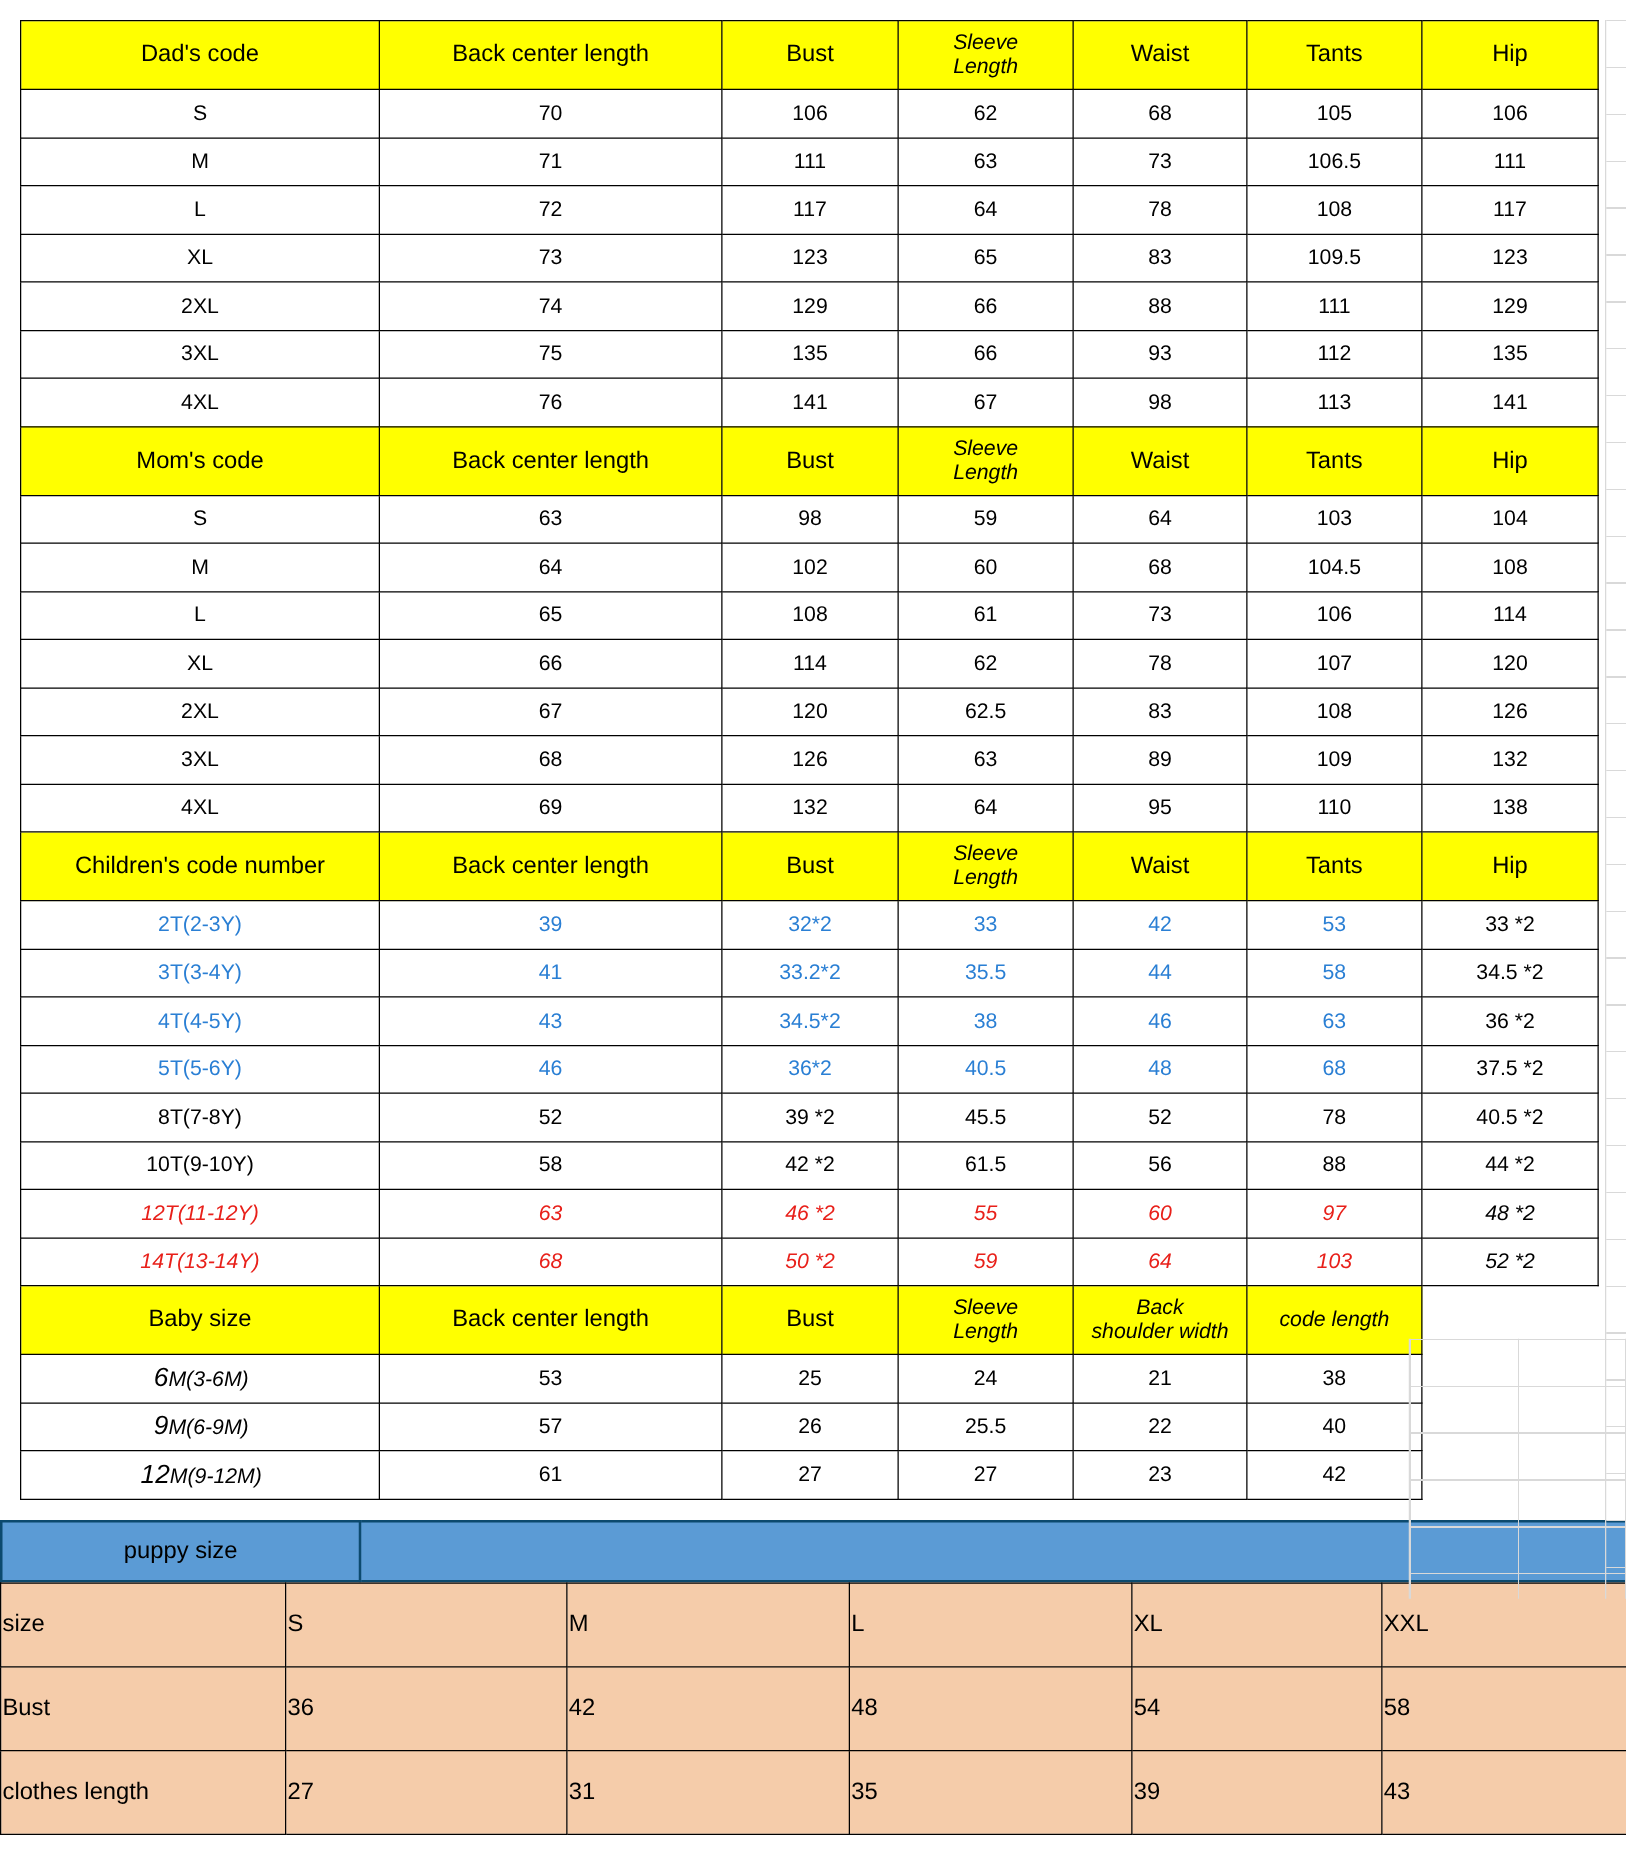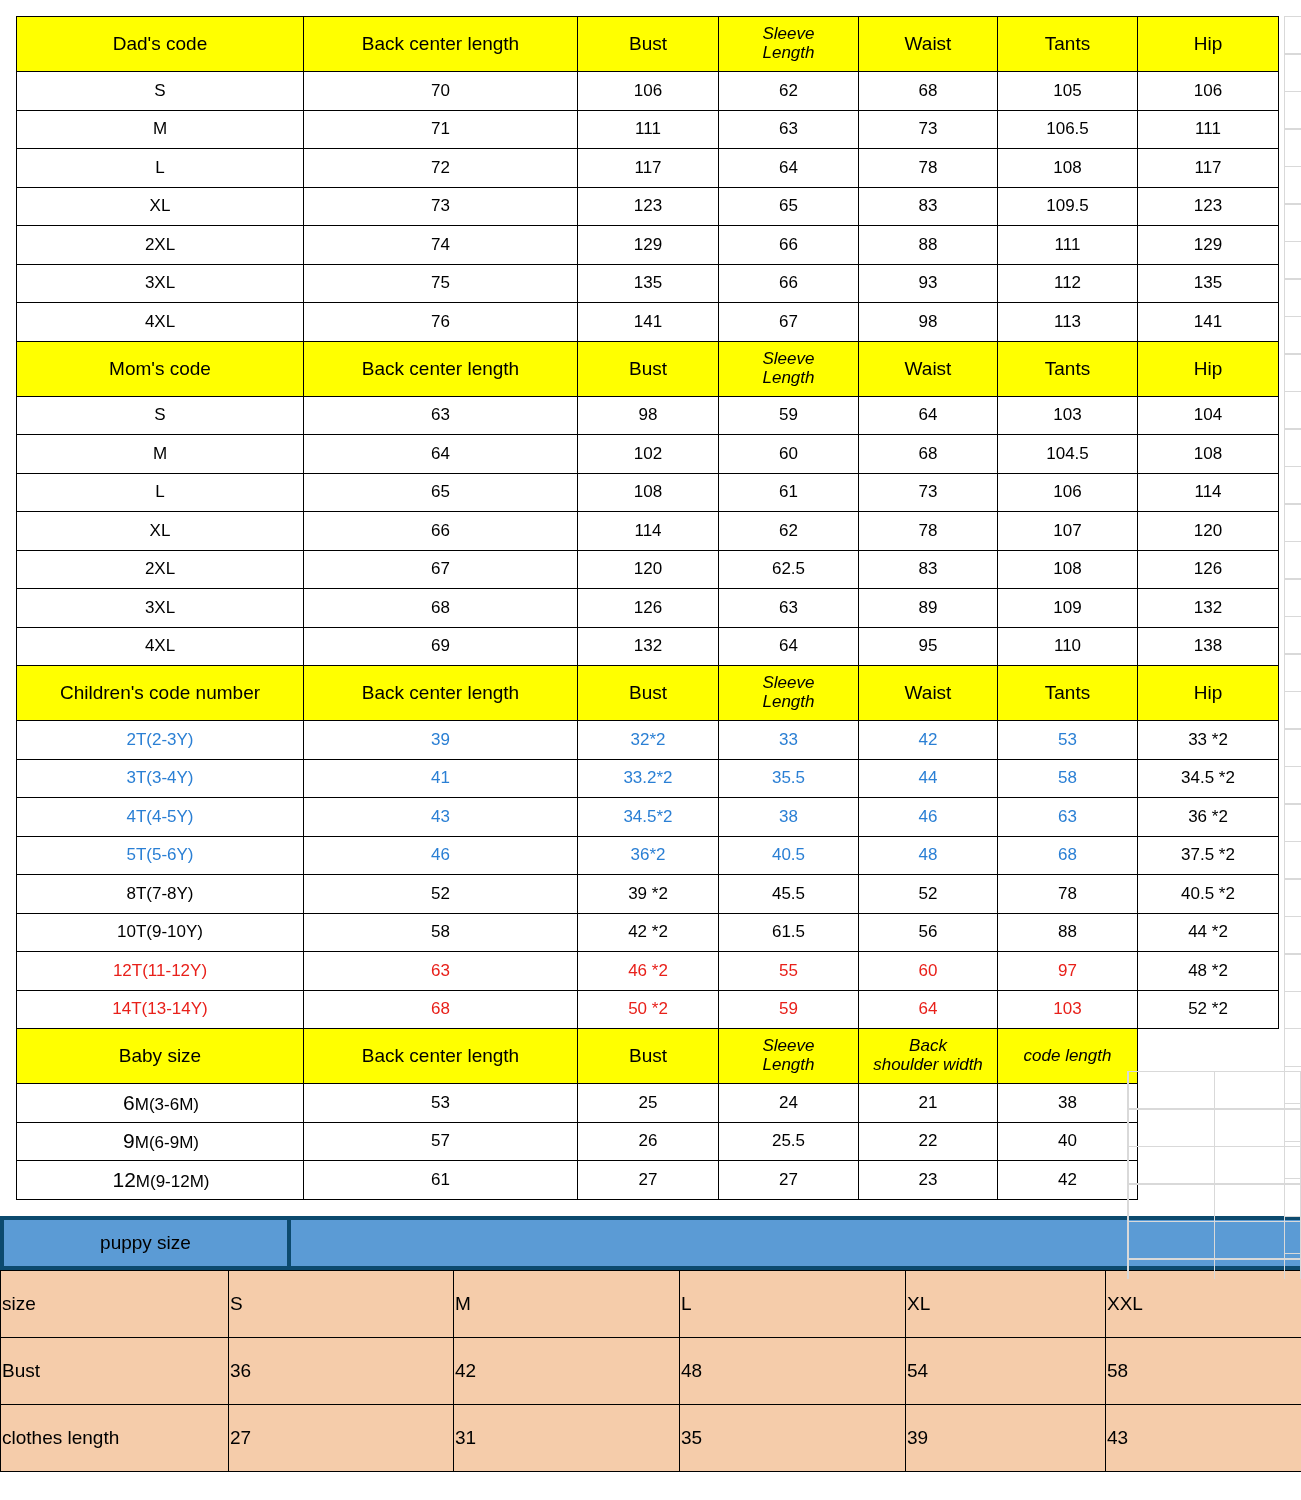--- a/index.html
+++ b/index.html
@@ -44,38 +44,39 @@
   }
   .chart .hdr td.two-line {
     font-size: 17px;
     line-height: 1.1;
     font-style: italic;
   }
   .chart tr.data td {
     height: 37.5px;
   }
   .blue td { color: #2a7fd4; }
-  .red td { color: #e8201a; }
+  .red td { color: #e8201a; font-style: italic; }
   .blackish td { color: #000000; }
   
   .baby-label {
     text-align: center;
     padding-left: 2px !important;
     font-size: 17px;
+    font-style: italic;
   }
   .baby-label .big {
     font-size: 21px;
   }
   
   .puppy-title-row {
     width: 1285px;
     background: #5b9bd5;
   }
   .puppy-title-row td {
-    border: 4px solid #0c4a6e;
+    border: 2px solid #0c4a6e;
     background: #5b9bd5;
     height: 44px;
     font-size: 19px;
     text-align: center;
     vertical-align: middle;
     color: #000000;
   }
   .puppy-title-row td.blank {
     background: #5b9bd5;
     border-left: none;

